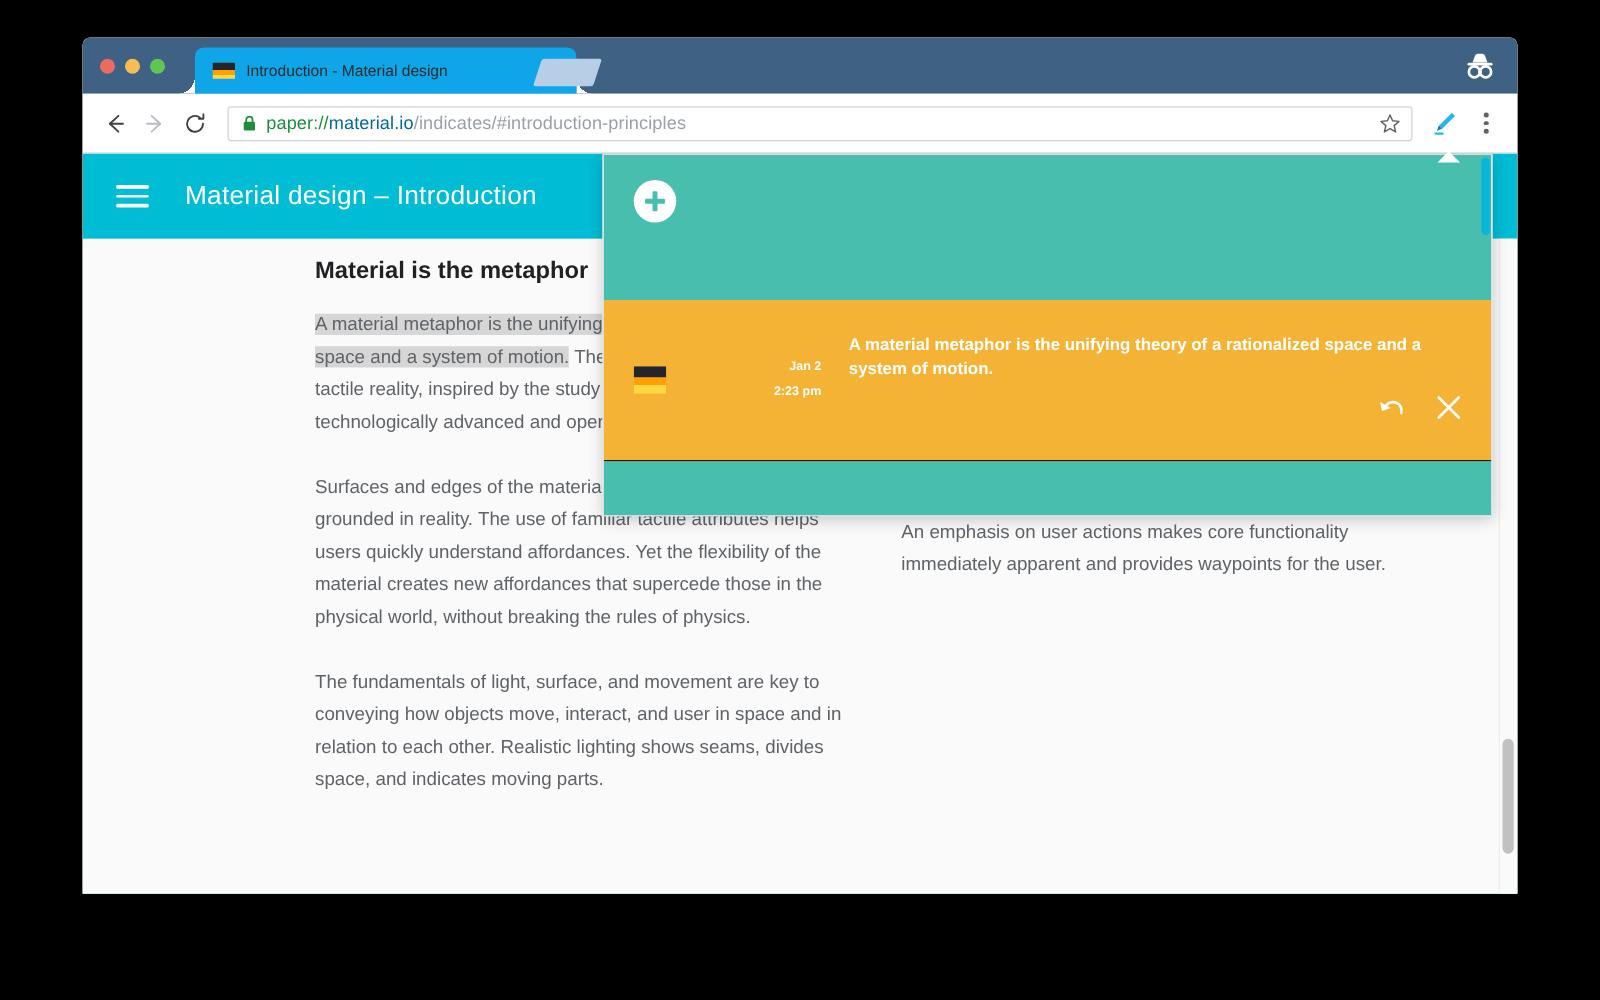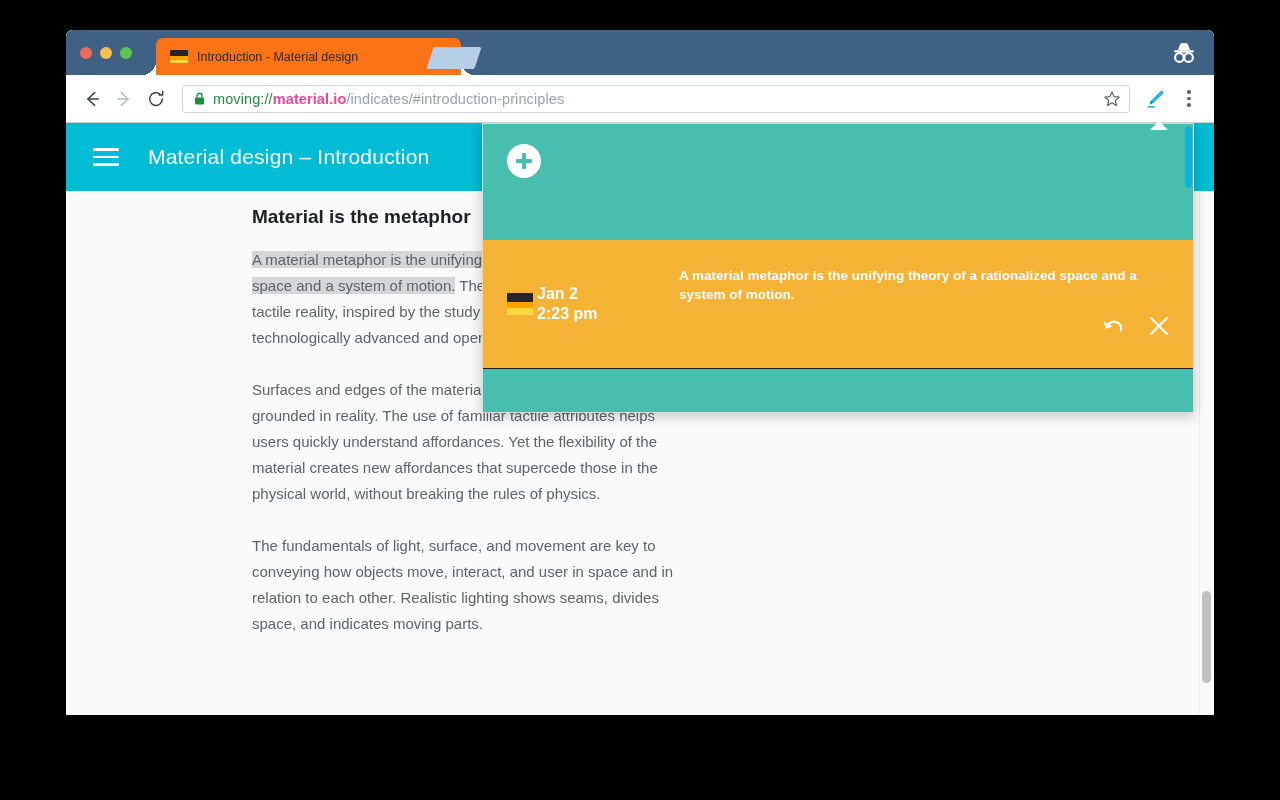--- a/index.html
+++ b/index.html
@@ -34,21 +34,21 @@
   }
   .dot { width: 12px; height: 12px; border-radius: 50%; }
   .dot.red    { background: #ec6a5f; }
   .dot.yellow { background: #f4bf50; }
   .dot.green  { background: #61c554; }
 
   .tab-active {
     position: absolute;
     left: 90px; top: 8px;
     width: 305px; height: 37px;
-    background: #f97316;
+    background: #0ea5e9;
     border-radius: 7px 7px 0 0;
     display: flex; align-items: center;
     padding: 0 10px 0 14px;
   }
   .tab-active::before,
   .tab-active::after {
     content: "";
     position: absolute; bottom: 0;
     width: 14px; height: 14px;
     background: #ffffff;
@@ -129,21 +129,21 @@
     padding: 0 8px 0 11px;
     background: #fff;
   }
   .lock { width: 11px; height: 13px; flex:0 0 auto; margin-right: 8px; }
   .url {
     flex: 1 1 auto;
     font-size: 14.5px; color: #9aa0a6;
     letter-spacing: .1px; white-space: nowrap; overflow: hidden;
   }
   .url .scheme { color: #1e8e3e; }
-  .url .host { color: #ec4899; font-weight: 700; }
+  .url .host { color: #0369a1; font-weight: 400; }
   .star { width: 18px; height: 18px; flex: 0 0 auto; }
   .tb-icon { width: 30px; height: 30px; display:flex; align-items:center;
              justify-content:center; flex:0 0 auto; margin-left: 4px; }
   .kebab { display:flex; flex-direction:column; gap:3px; align-items:center; }
   .kebab span { width:3.5px; height:3.5px; border-radius:50%; background:#5f6368; }
 
   .pen-notch {
     position: absolute;
     left: 1084px; bottom: -8px;
     width: 0; height: 0;
@@ -251,22 +251,22 @@
     border-bottom: 1.5px solid #1c1c1c;
   }
   .hy-card-fav {
     width: 26px; height: 22px;
     margin-left: 24px; flex: 0 0 auto;
     display:flex; flex-direction: column; overflow:hidden;
   }
   .hy-card-fav i { display:block; width:100%; }
   .hy-date {
     width: 120px; flex: 0 0 auto;
-    text-align: left;
-    color: #ffffff; font-weight: 700; font-size: 16px;
+    text-align: right;
+    color: #ffffff; font-weight: 700; font-size: 10px;
     line-height: 20px;
     margin-left: 4px;
   }
   .hy-quote {
     flex: 1 1 auto;
     color: #ffffff; font-weight: 700; font-size: 13.5px;
     line-height: 19px;
     margin-left: 22px; margin-right: 20px;
     align-self: flex-start;
     padding-top: 26px;
@@ -346,21 +346,21 @@
     </span>
 
     <div class="omnibox">
       <span class="lock">
         <svg viewBox="0 0 11 13" width="11" height="13">
           <path d="M3 5.6 V3.8 A2.5 2.5 0 0 1 8 3.8 V5.6" fill="none" stroke="#1e8e3e" stroke-width="1.4"></path>
           <rect x="1" y="5.4" width="9" height="7" rx="1.1" fill="#1e8e3e"></rect>
         </svg>
       </span>
       <span class="url">
-        <span class="scheme">moving://</span><span class="host">material.io</span><span class="path">/indicates/#introduction-principles</span>
+        <span class="scheme">paper://</span><span class="host">material.io</span><span class="path">/indicates/#introduction-principles</span>
       </span>
       <span class="star">
         <svg viewBox="0 0 20 20" width="18" height="18">
           <path d="M10 2.2 L12.3 7.4 L18 7.9 L13.7 11.7 L15 17.3 L10 14.3 L5 17.3 L6.3 11.7 L2 7.9 L7.7 7.4 Z" fill="none" stroke="#5f6368" stroke-width="1.3" stroke-linejoin="round"></path>
         </svg>
       </span>
     </div>
 
     <span class="tb-icon">
       <svg viewBox="0 0 26 26" width="26" height="26">
@@ -398,20 +398,21 @@
 
         <p class="para"><span class="hl">A material metaphor is the unifying theory of a rationalized space and a system of motion.</span><span> The material is grounded in tactile reality, inspired by the study of paper and ink, yet technologically advanced and open to imagination and magic.</span></p>
 
         <p class="para"><span>Surfaces and edges of the material provide visual cues that are grounded in reality. The use of familiar tactile attributes helps users quickly understand affordances. Yet the flexibility of the material creates new affordances that supercede those in the physical world, without breaking the rules of physics.</span></p>
 
         <p class="para"><span>The fundamentals of light, surface, and movement are key to conveying how objects move, interact, and user in space and in relation to each other. Realistic lighting shows seams, divides space, and indicates moving parts.</span></p>
       </div>
 
       <div class="col col-right">
         <p class="para"><span>Bold, graphic, intentional. The foundational elements of print-based design — typography, grids, space, scale, color, and use of imagery — guide visual treatments. These elements do far more than please the eye. They create hierarchy, meaning, and focus. Deliberate color choices, edge-to-edge imagery, large-scale typography, and intentional white space create a bold and graphic interface that immerse the user in the experience.</span></p>
+        <p class="para"><span>An emphasis on user actions makes core functionality immediately apparent and provides waypoints for the user.</span></p>
       </div>
 
       <div class="page-scroll-track">
         <div class="page-scroll-thumb"></div>
       </div>
     </div>
 
     <div class="hylites">
 
       <div class="hy-header">

